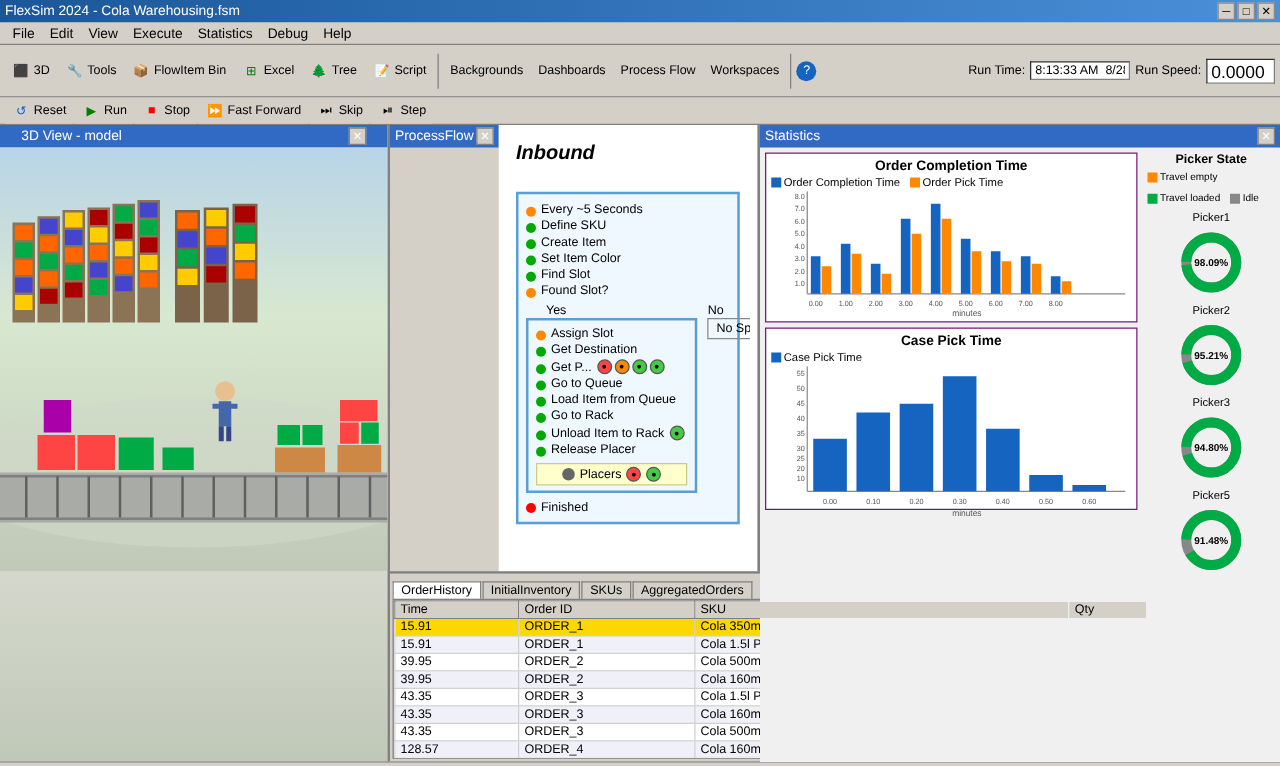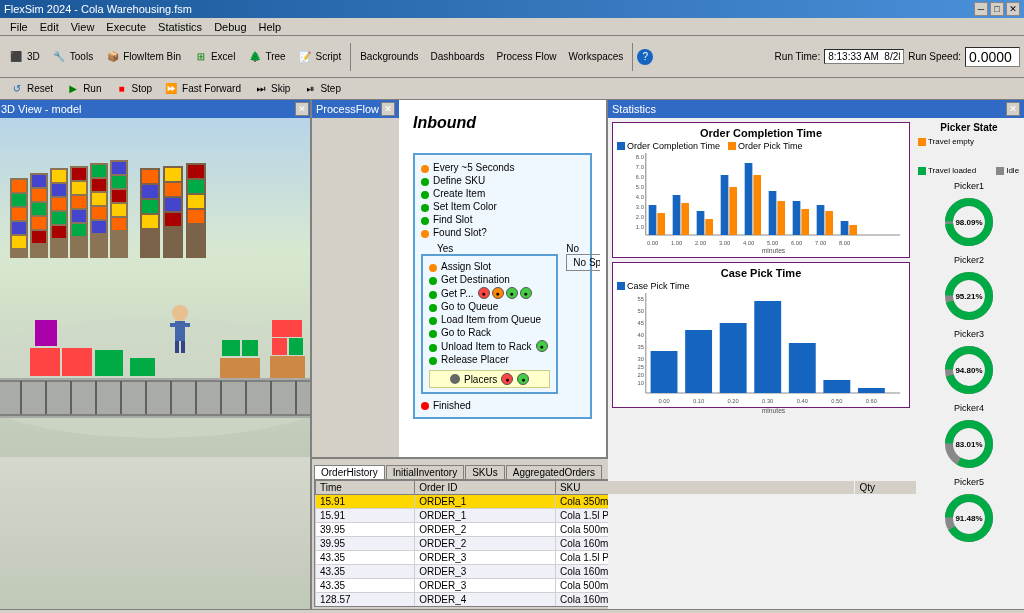--- a/index.html
+++ b/index.html
@@ -24,21 +24,21 @@
     .speed-input { border: 1px inset #808080; background: white; padding: 1px 3px; font-size: 14px; width: 55px; }
 
     
     #toolbar2 { height: 22px; background: #d4d0c8; border-bottom: 1px solid #808080; display: flex; align-items: center; padding: 0 4px; gap: 2px; }
 
     
     #main { display: flex; width: 1024px; height: 509px; }
 
     
     #view3d { width: 312px; min-width: 312px; height: 100%; position: relative; background: #c8c8c8; border-right: 2px solid #808080; overflow: hidden; }
-    #view3d-title { height: 18px; background: #316ac5; color: white; font-size: 11px; display: flex; align-items: center; padding: 0 1px; }
+    #view3d-title { height: 18px; background: #316ac5; color: white; font-size: 11px; display: flex; align-items: center; padding: 0 17px; }
     #view3d-canvas { width: 100%; height: calc(100% - 18px); background: linear-gradient(180deg, #b8d4e8 0%, #e8e8e0 40%, #c0c8b8 100%); position: relative; overflow: hidden; }
 
     
     #processflow { width: 296px; min-width: 296px; height: 100%; position: relative; border-right: 2px solid #808080; display: flex; flex-direction: row; overflow: hidden; }
     #pf-title { height: 18px; background: #316ac5; color: white; font-size: 11px; display: flex; align-items: center; padding: 0 4px; }
     #pf-content { flex: 1; overflow: hidden; position: relative; background: white; }
 
     
     #inbound { padding: 8px; font-size: 11px; height: 100%; overflow: auto; }
     .inbound-title { font-size: 16px; font-weight: bold; margin-bottom: 21px; font-style: italic; }
@@ -79,21 +79,21 @@
     .chart-container { background: white; border: 1px solid #701a75; padding: 4px; }
     .chart-title { font-size: 11px; font-weight: bold; text-align: center; margin-bottom: 2px; }
     .chart-legend { display: flex; gap: 8px; margin-bottom: 2px; font-size: 9px; align-items: center; }
     .legend-blue { background: #1565c0; }
     .legend-orange { background: #ff8800; }
     .chart-area { position: relative; height: 100px; }
     .chart-area2 { position: relative; height: 110px; }
 
     
     .picker-state-title { font-size: 10px; font-weight: bold; text-align: center; margin-bottom: 2px; }
-    .picker-legend { display: flex; gap: 20px; flex-wrap: wrap; font-size: 8px; margin-bottom: 4px; }
+    .picker-legend { display: flex; gap: 8px; flex-wrap: wrap; font-size: 8px; margin-bottom: 4px; }
     .legend-item { display: flex; align-items: center; gap: 2px; }
     .legend-sq { width: 8px; height: 8px; display: inline-block; }
     .picker-card { display: flex; flex-direction: column; align-items: center; margin-bottom: 3px; }
     .picker-label { font-size: 9px; margin-bottom: 1px; }
 
     
     #statusbar { height: 18px; background: #d4d0c8; border-top: 1px solid #808080; display: flex; align-items: center; padding: 0 4px; font-size: 10px; }
 
     
     .h-scroll { height: 12px; background: #d4d0c8; border-top: 1px solid #808080; }
@@ -678,28 +678,20 @@
             </div>
             <div class="picker-card">
               <div class="picker-label">Picker3</div>
               <svg width="60" height="60">
                 <circle cx="30" cy="30" r="20" fill="none" stroke="#888" stroke-width="8"></circle>
                 <circle cx="30" cy="30" r="20" fill="none" stroke="#00aa44" stroke-width="8" stroke-dasharray="119.38052083641213 6.283185307179593" stroke-dashoffset="31.41592653589793" transform="rotate(-90 30 30)"></circle>
                 <text x="30" y="33" text-anchor="middle" font-size="8" font-weight="bold" fill="#000">94.80%</text>
               </svg>
             </div>
             <div class="picker-card">
-              <div class="picker-label">Picker4</div>
-              <svg width="60" height="60">
-                <circle cx="30" cy="30" r="20" fill="none" stroke="#888" stroke-width="8"></circle>
-                <circle cx="30" cy="30" r="20" fill="none" stroke="#00aa44" stroke-width="8" stroke-dasharray="104.30087609918112 21.3628300444106" stroke-dashoffset="31.41592653589793" transform="rotate(-90 30 30)"></circle>
-                <text x="30" y="33" text-anchor="middle" font-size="8" font-weight="bold" fill="#000">83.01%</text>
-              </svg>
-            </div>
-            <div class="picker-card">
               <div class="picker-label">Picker5</div>
               <svg width="60" height="60">
                 <circle cx="30" cy="30" r="20" fill="none" stroke="#888" stroke-width="8"></circle>
                 <circle cx="30" cy="30" r="20" fill="none" stroke="#00aa44" stroke-width="8" stroke-dasharray="114.35397259066848 11.309733552923248" stroke-dashoffset="31.41592653589793" transform="rotate(-90 30 30)"></circle>
                 <text x="30" y="33" text-anchor="middle" font-size="8" font-weight="bold" fill="#000">91.48%</text>
               </svg>
             </div>
           </div>
       </div>
     </div>

